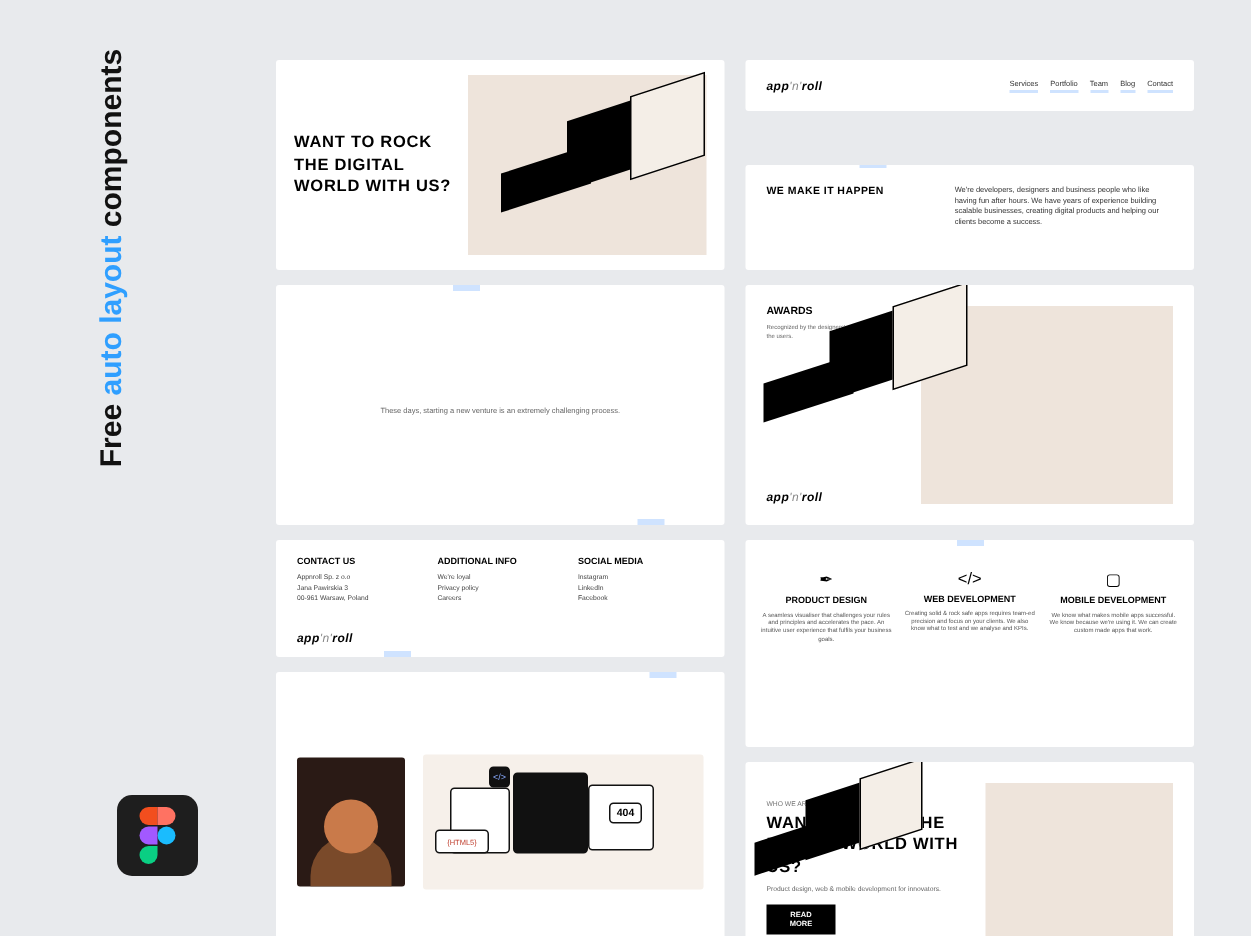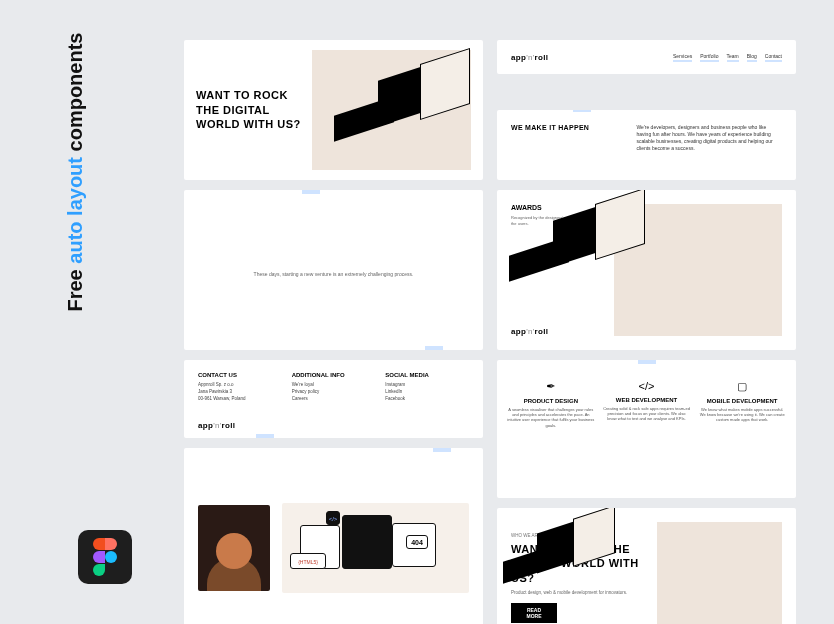--- a/index.html
+++ b/index.html
@@ -59,21 +59,21 @@
 .card-happen { grid-column: 2; grid-row: 1; height: 70px; align-self: end; display: flex; gap: 20px; padding: 14px; }
 .card-agile { grid-column: 1; grid-row: 2 / span 2; display: flex; flex-direction: column; justify-content: center; align-items: center; text-align: center; padding: 20px; }
 .card-awards { grid-column: 2; grid-row: 2 / span 2; display: flex; padding: 14px; }
 .card-contact { grid-column: 1; grid-row: 4; display: grid; grid-template-columns: 1fr 1fr 1fr; gap: 10px; padding: 12px 14px; position: relative; }
 .card-services { grid-column: 2; grid-row: 4 / span 2; display: flex; justify-content: space-around; align-items: flex-start; padding: 20px 10px 10px; gap: 8px; }
 .card-portrait { grid-column: 1; grid-row: 5 / span 2; display: flex; align-items: center; gap: 12px; padding: 14px; }
 .card-cta { grid-column: 2; grid-row: 6; display: flex; padding: 14px; }
 .hero-text { width: 42%; display: flex; align-items: center; }
 .hero-heading { font-size: 11px; font-weight: 900; letter-spacing: 0.5px; line-height: 1.35; font-family: Arial Black, Arial, sans-serif; }
 .hero-illus { width: 58%; background: #eee4db; position: relative; }
-.logo { font-size: 8px; font-weight: 700; letter-spacing: 0.3px; }
+.logo { font-size: 8px; font-weight: 700; letter-spacing: 0.3px; font-style: italic; }
 .logo .accent2 { color: #888; font-weight: 400; }
 .nav-items { display: flex; gap: 8px; }
 .nav-item { font-size: 5px; color: #333; border-bottom: 2px solid #cfe3ff; padding-bottom: 1px; }
 .happen-title { font-size: 7px; font-weight: 900; letter-spacing: 0.3px; width: 42%; font-family: Arial Black, Arial, sans-serif; }
 .happen-body { font-size: 5px; line-height: 1.4; color: #333; width: 58%; }
 .agile-heading { font-size: 11px; font-weight: 900; letter-spacing: 0.5px; line-height: 1.3; font-family: Arial Black, Arial, sans-serif; }
 .agile-sub { font-size: 5px; color: #666; margin-top: 8px; }
 .accent-bar { position: absolute; background: #cfe3ff; }
 .awards-left { width: 38%; display: flex; flex-direction: column; justify-content: space-between; padding-right: 10px; }
 .awards-title { font-size: 7px; font-weight: 900; font-family: Arial Black, Arial, sans-serif; }

